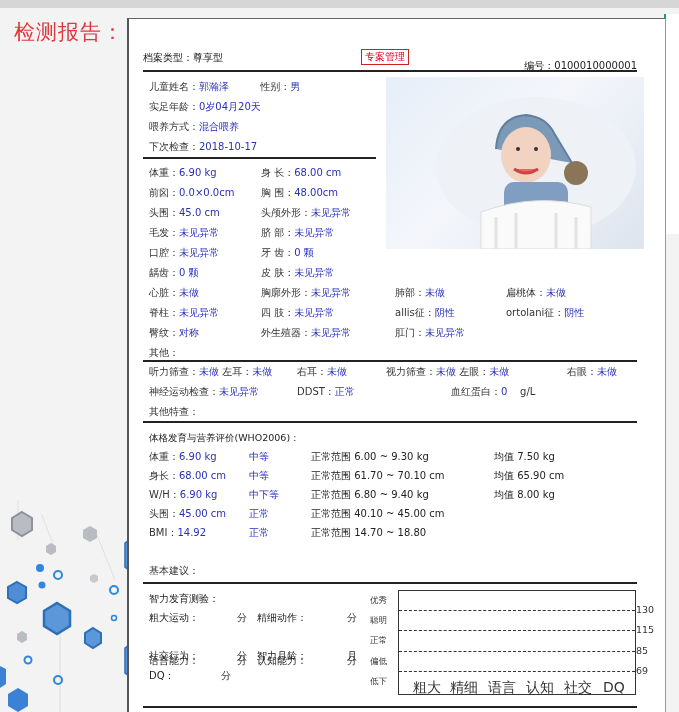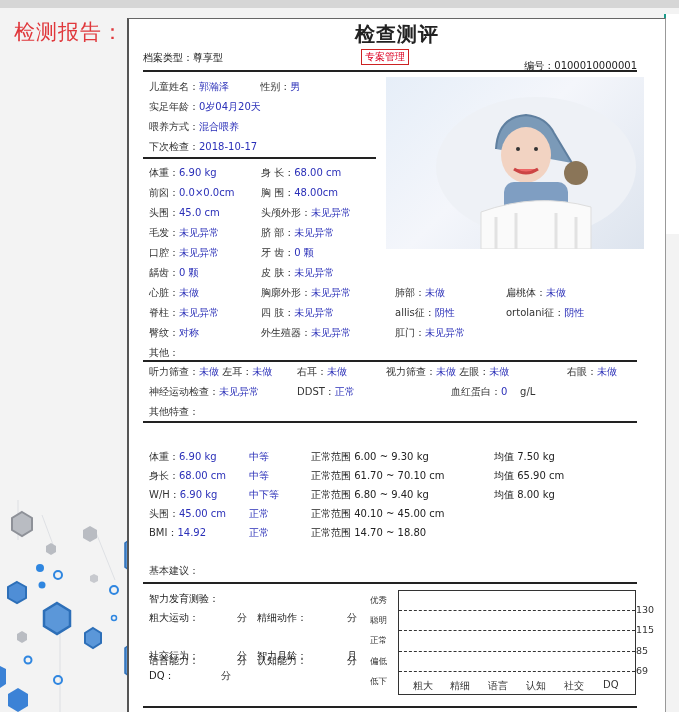--- a/index.html
+++ b/index.html
@@ -47,21 +47,21 @@
     background:linear-gradient(135deg,#e6eef8 0%,#f4f6fb 45%,#dde4ee 100%);
     overflow:hidden;
   }
   .chart-box {
     position:absolute; left:269px; top:571px; width:236px; height:103px;
     border:1.5px solid #333;
   }
   .dash { position:absolute; left:0; width:236px; border-top:1.5px dashed #333; }
   .ylab { position:absolute; left:243px; font-size:9.5px; color:#333; }
   .grade { position:absolute; left:241px; font-size:8.5px; color:#333; }
-  .xlab { position:absolute; top:88px; font-size:10px; color:#333; }
+  .xlab { position:absolute; top:88px; font-size:14px; color:#333; }
 </style>
 </head>
 <body>
 
 <div class="topbar"></div>
 <div class="report-label">检测报告：</div>
 
 <svg class="deco" viewBox="0 0 140 242">
   <g stroke="#d0d4da" stroke-width="0.6" fill="none">
     <line x1="18" y1="30" x2="18" y2="70"></line>
@@ -86,21 +86,20 @@
   <circle cx="58" cy="105" r="4" fill="none" stroke="#2f86e0" stroke-width="2"></circle>
   <circle cx="114" cy="120" r="4" fill="none" stroke="#2f86e0" stroke-width="2"></circle>
   <circle cx="114" cy="148" r="2.5" fill="none" stroke="#2f86e0" stroke-width="1.5"></circle>
   <circle cx="28" cy="190" r="3.5" fill="none" stroke="#2f86e0" stroke-width="2"></circle>
   <circle cx="58" cy="210" r="4" fill="none" stroke="#2f86e0" stroke-width="2"></circle>
 </svg>
 
 <div class="right-panel"></div>
 
 <div class="doc">
-  <div class="doc-title">检查测评</div>
 
   <div class="hdr">
     <span class="type"><span>档案类型：</span><span>尊享型</span></span>
     <span class="stamp">专案管理</span>
     <span class="num"><span>编号：</span><span>0100010000001</span></span>
   </div>
   <div class="hline" style="top:51px;width:494px;"></div>
 
   <div class="row" style="top:61px;">
     <span class="lbl">儿童姓名：</span><span class="v">郭瀚泽</span>
@@ -152,20 +151,21 @@
     <span class="abs" style="left:418px;"><span class="lbl">右眼：</span><span class="v">未做</span></span>
   </div>
   <div class="row" style="top:366px;">
     <span class="lbl">神经运动检查：</span><span class="v">未见异常</span>
     <span class="abs" style="left:148px;"><span class="lbl">DDST：</span><span class="v">正常</span></span>
     <span class="abs" style="left:302px;"><span class="lbl">血红蛋白：</span><span class="v">0</span>&nbsp;&nbsp;&nbsp;&nbsp;<span class="lbl">g/L</span></span>
   </div>
   <div class="row" style="top:386px;"><span class="lbl">其他特查：</span></div>
   <div class="hline" style="top:402px;width:494px;"></div>
 
+  <div class="row" style="top:412px;font-size:9.5px;">体格发育与营养评价(WHO2006)：</div>
   <div class="row" style="top:431px;"><span class="lbl">体重：</span><span class="v">6.90 kg</span><span class="abs v" style="left:100px;">中等</span><span class="abs" style="left:162px;"><span>正常范围</span> <span>6.00 ~ 9.30 kg</span></span><span class="abs" style="left:345px;"><span>均值</span> <span>7.50 kg</span></span></div>
   <div class="row" style="top:450px;"><span class="lbl">身长：</span><span class="v">68.00 cm</span><span class="abs v" style="left:100px;">中等</span><span class="abs" style="left:162px;"><span>正常范围</span> <span>61.70 ~ 70.10 cm</span></span><span class="abs" style="left:345px;"><span>均值</span> <span>65.90 cm</span></span></div>
   <div class="row" style="top:469px;"><span class="lbl">W/H：</span><span class="v">6.90 kg</span><span class="abs v" style="left:100px;">中下等</span><span class="abs" style="left:162px;"><span>正常范围</span> <span>6.80 ~ 9.40 kg</span></span><span class="abs" style="left:345px;"><span>均值</span> <span>8.00 kg</span></span></div>
   <div class="row" style="top:488px;"><span class="lbl">头围：</span><span class="v">45.00 cm</span><span class="abs v" style="left:100px;">正常</span><span class="abs" style="left:162px;"><span>正常范围</span> <span>40.10 ~ 45.00 cm</span></span></div>
   <div class="row" style="top:507px;"><span class="lbl">BMI：</span><span class="v">14.92</span><span class="abs v" style="left:100px;">正常</span><span class="abs" style="left:162px;"><span>正常范围</span> <span>14.70 ~ 18.80</span></span></div>
   <div class="row" style="top:545px;"><span class="lbl">基本建议：</span></div>
   <div class="hline" style="top:563px;width:494px;"></div>
 
   <div class="row" style="top:573px;">智力发育测验：</div>
   <div class="row" style="top:592px;"><span>粗大运动：</span><span class="abs" style="left:88px;">分</span><span class="abs" style="left:108px;">精细动作：</span><span class="abs" style="left:198px;">分</span></div>

